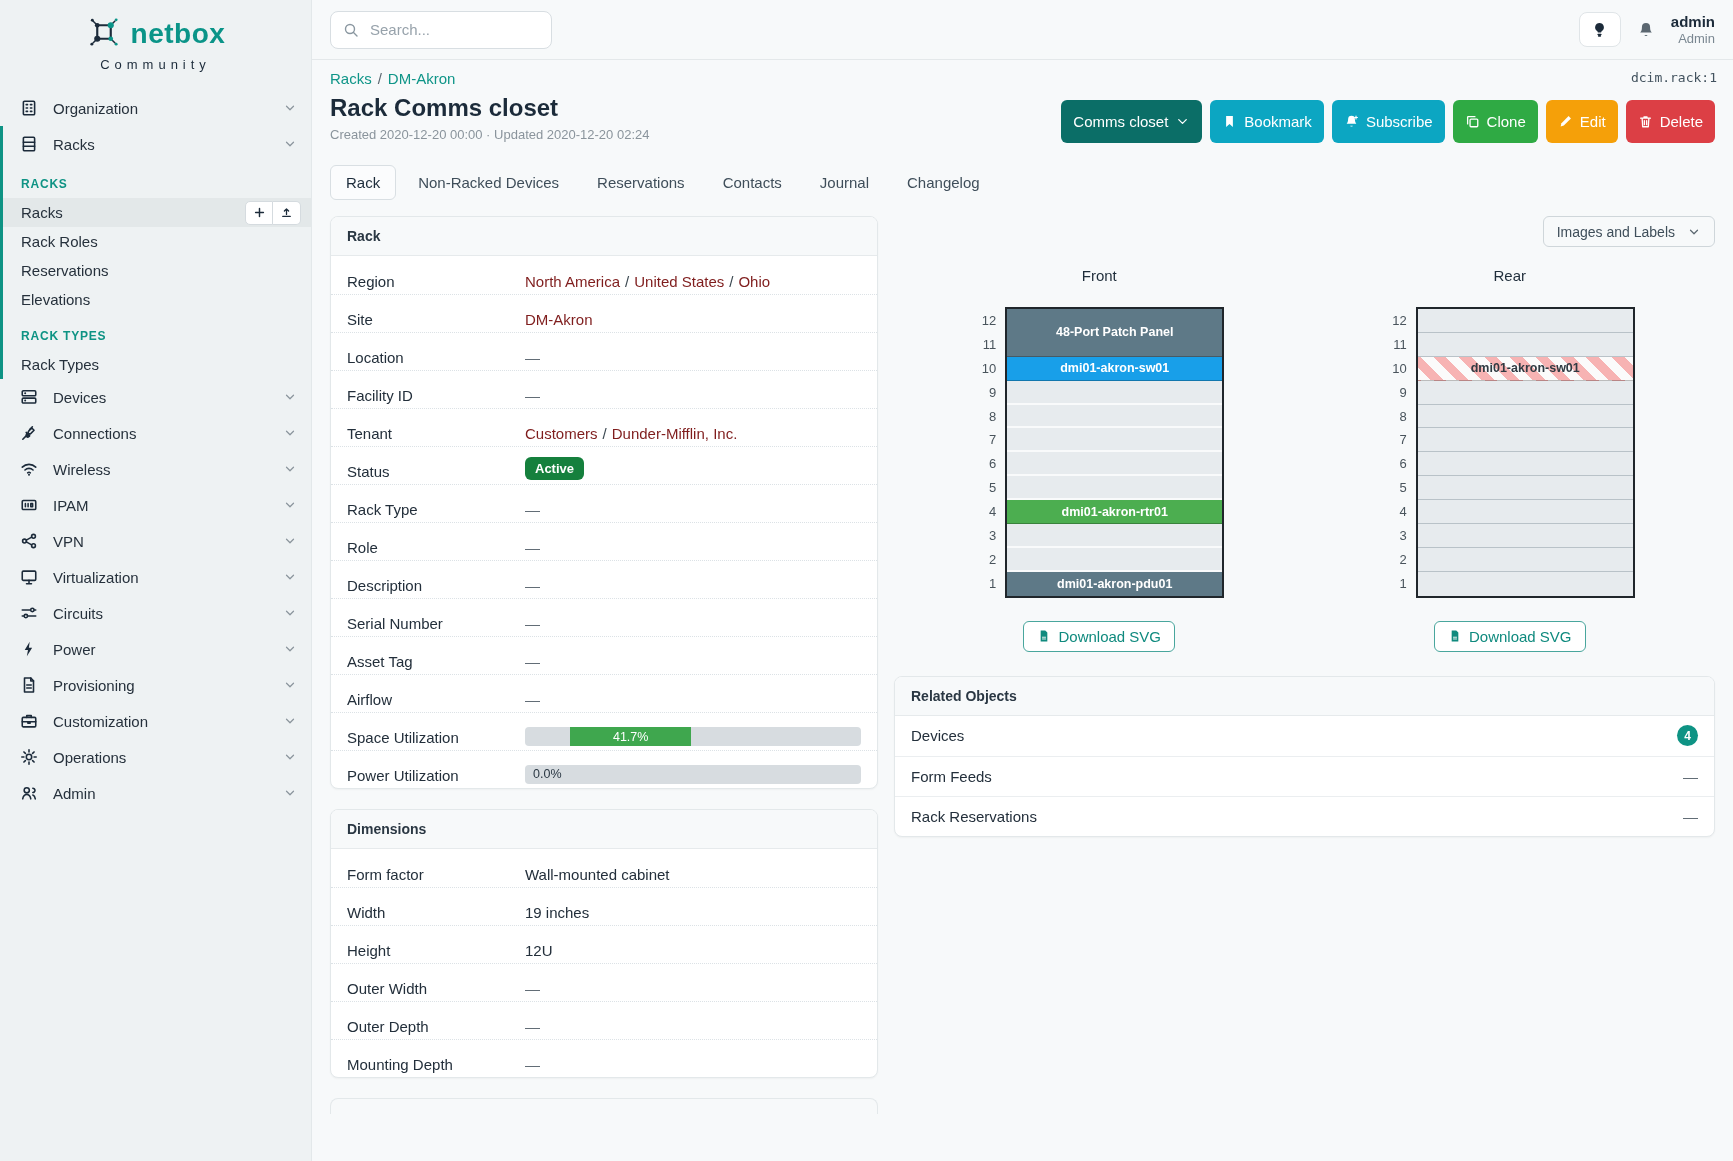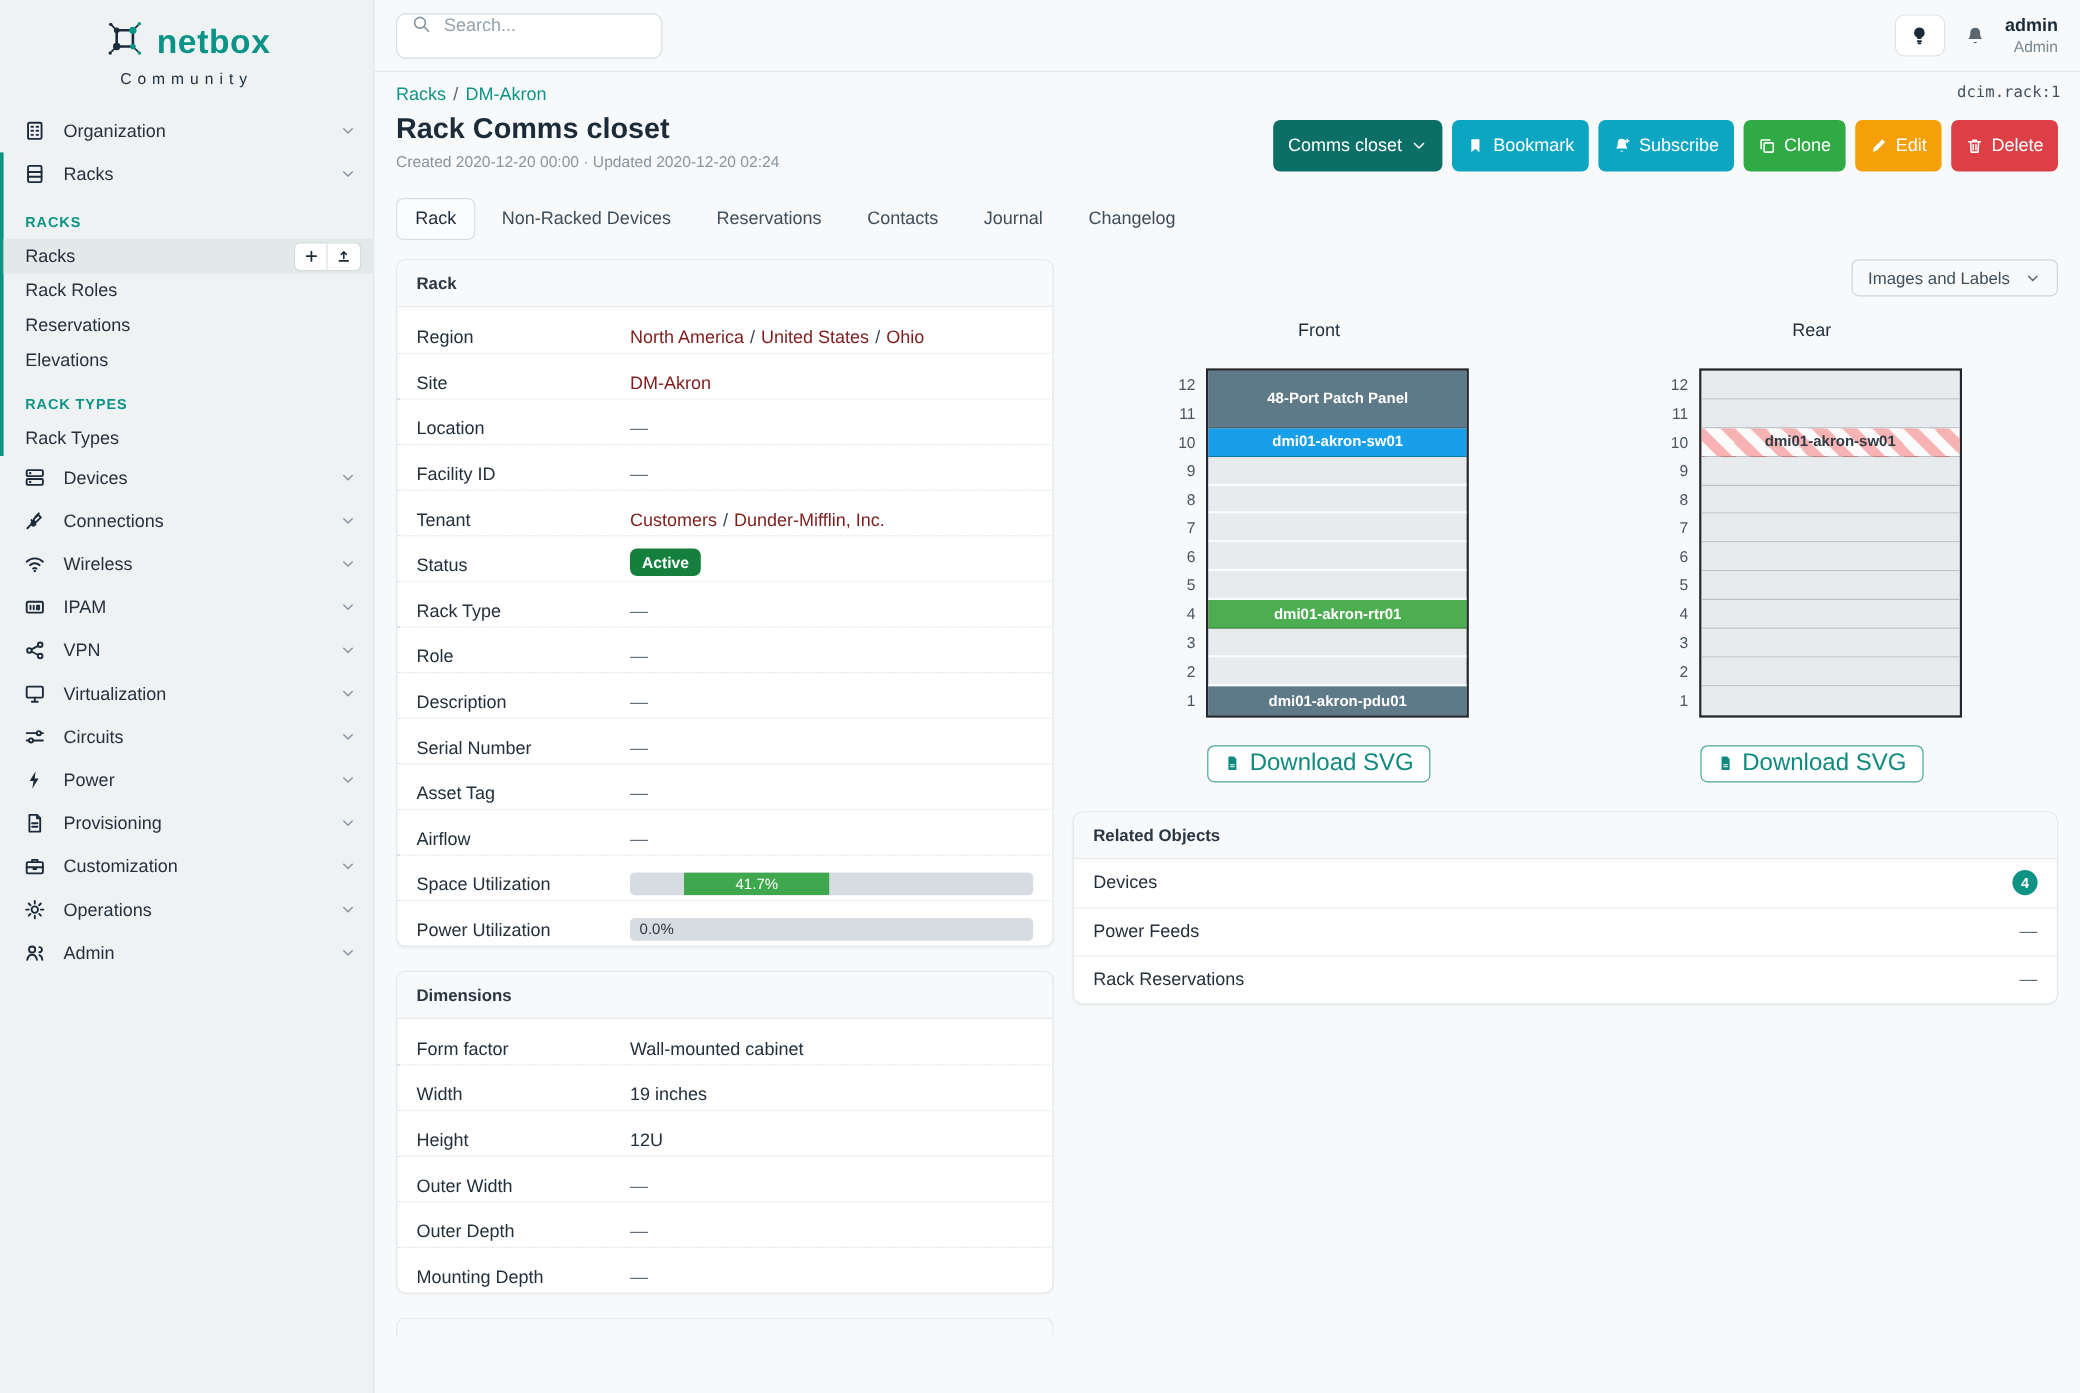--- a/index.html
+++ b/index.html
@@ -30,21 +30,21 @@
   .sub-item.active { background:#e3e8e9; }
   .mini-btns { margin-left:auto; display:flex; }
   .mini-btn { width:28px; height:24px; background:#fff; border:1px solid #d5dbdf; display:flex; align-items:center; justify-content:center; color:#1c2b3a; cursor:pointer; }
   .mini-btn svg { width:13px; height:13px; }
   .mini-btn:first-child { border-radius:5px 0 0 5px; }
   .mini-btn:last-child { border-radius:0 5px 5px 0; border-left:none; }
 
   
   .main { flex:1; display:flex; flex-direction:column; }
   .topbar { height:60px; flex-shrink:0; display:flex; align-items:center; justify-content:space-between; padding:0 18px; border-bottom:1px solid #e4e8ea; }
-  .search-box { width:222px; height:38px; background:#fff; border:1px solid #d8dee2; border-radius:8px; display:flex; align-items:flex-start; padding:0 12px; gap:9px; color:#8a97a0; }
+  .search-box { width:222px; height:38px; background:#fff; border:1px solid #d8dee2; border-radius:8px; display:flex; align-items:center; padding:0 12px; gap:9px; color:#8a97a0; }
   .search-box .icon svg { width:16px; height:16px; }
   .search-box input { border:none; outline:none; font-family:"Liberation Sans",sans-serif; font-size:15px; color:#22303c; width:100%; background:transparent; }
   .search-box input::placeholder { color:#97a2ab; }
   .topbar-right { display:flex; align-items:center; gap:16px; }
   .bulb-btn { width:42px; height:35px; border:1px solid #e0e5e8; background:#fff; border-radius:8px; display:flex; align-items:center; justify-content:center; color:#1c2b3a; cursor:pointer; }
   .bulb-btn svg { width:17px; height:17px; }
   .bell-btn { color:#5b6770; display:flex; cursor:pointer; }
   .bell-btn svg { width:18px; height:18px; }
   .user-block { text-align:right; line-height:1.2; cursor:pointer; }
   .user-name { font-weight:bold; font-size:15px; color:#1c2b3a; }
@@ -104,21 +104,21 @@
   .rack { width:219px; border:2px solid #20262b; background:#e9edef; display:flex; flex-direction:column; }
   .slot { flex-shrink:0; }
   .slot.empty { background:#e7ebee; border-bottom:2px solid #f9fafb; }
   .rack.rear .slot.empty { border-bottom:1px solid #b9c2c8; }
   .slot:last-child { border-bottom:none !important; }
   .slot.occupied { display:flex; align-items:center; justify-content:center; font-size:12.5px; font-weight:bold; color:#fff; border-bottom:1px solid rgba(0,0,0,.25); cursor:pointer; }
   .slot.slate { background:#5e7987; }
   .slot.blue { background:#189fe9; }
   .slot.green { background:#4cae50; }
   .slot.striped { background:repeating-linear-gradient(45deg,#fbfbfb 0 9px,#f7b3b3 9px 18px); color:#303a42; }
-  .download-btn { margin-top:23px; height:31px; padding:0 13px; border:1px solid #49a69d; background:#fff; color:#0f8a7e; border-radius:6px; display:inline-flex; align-items:center; gap:7px; font-size:20px; cursor:pointer; font-family:"Liberation Sans",sans-serif; }
+  .download-btn { margin-top:23px; height:31px; padding:0 13px; border:1px solid #49a69d; background:#fff; color:#0f8a7e; border-radius:6px; display:inline-flex; align-items:center; gap:7px; font-size:15px; cursor:pointer; font-family:"Liberation Sans",sans-serif; }
   .download-btn svg { width:14px; height:14px; }
 
   
   .related { margin-top:24px; }
   .rel-row { display:flex; justify-content:space-between; align-items:center; padding:0 16px; height:40px; font-size:15px; color:#232f3b; cursor:pointer; }
   .rel-row + .rel-row { border-top:1px solid #ebeef0; }
   .rel-badge { background:#0e9384; color:#fff; border-radius:50%; min-width:21px; height:21px; display:flex; align-items:center; justify-content:center; font-size:12px; font-weight:bold; }
   .panel-stub { height:16px; border:1px solid #e3e8ea; border-bottom:none; border-radius:8px 8px 0 0; background:#f7f9fa; }
 </style>
 </head>
@@ -736,21 +736,21 @@
           </div>
 
           <div class="panel related">
             <div class="panel-header">Related Objects</div>
             <div id="related-rows">
                 <div class="rel-row">
                   <span>Devices</span>
                   <span class="rel-badge">4</span>
                 </div>
                 <div class="rel-row">
-                  <span>Power Feeds</span>
+                  <span>Form Feeds</span>
                   <span class="dash">—</span>
                 </div>
                 <div class="rel-row">
                   <span>Rack Reservations</span>
                   <span class="dash">—</span>
                 </div>
               </div>
           </div>
         </div>
       </div>

